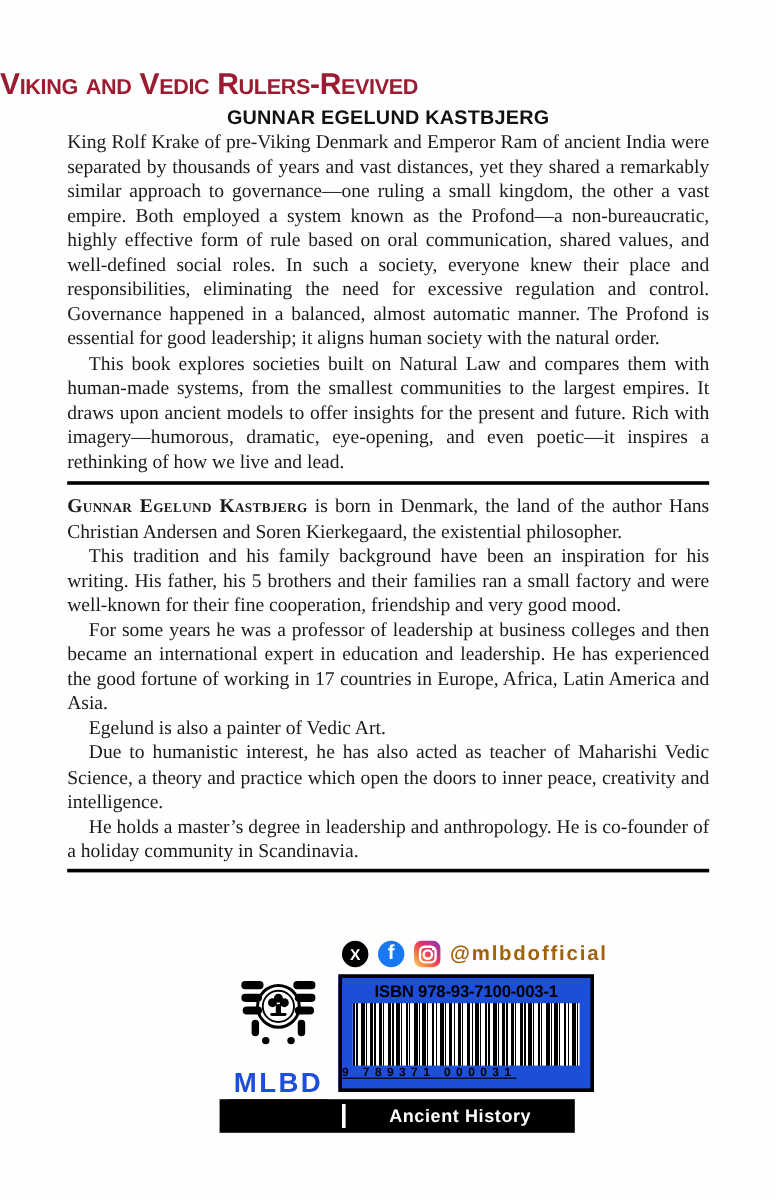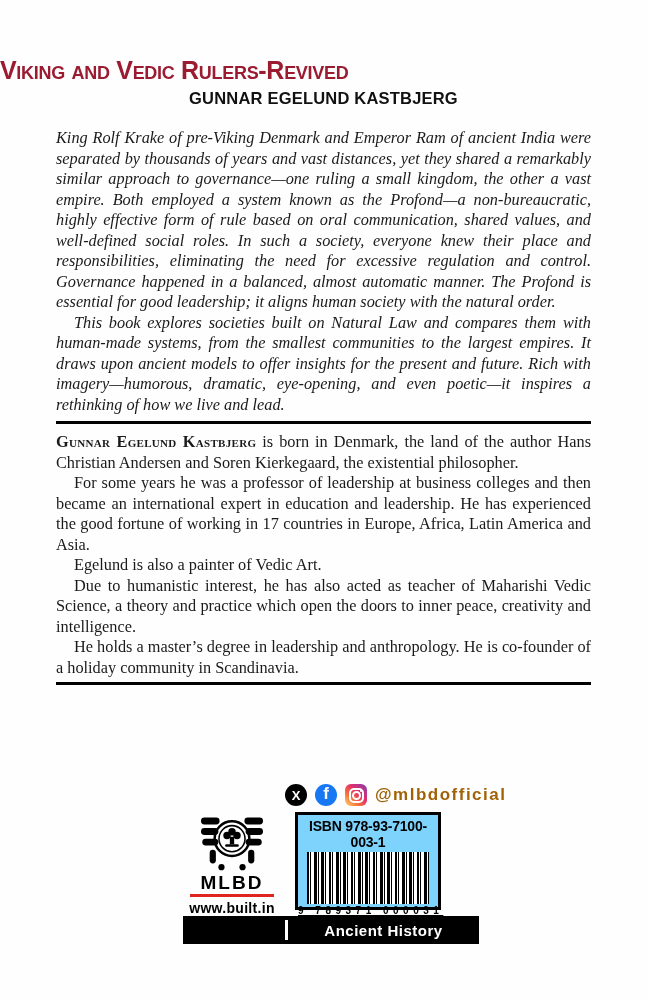--- a/index.html
+++ b/index.html
@@ -32,21 +32,21 @@
     font-size:16.5px;
     letter-spacing:0.2px;
     color:#111;
   }
   .text-block{
     margin:0 56px;
     font-size:16.3px;
     line-height:20.5px;
     text-align:justify;
   }
-  .synopsis{margin-top:20px;font-style:italic;}
+  .synopsis{margin-top:0;}
   .text-block p{margin:0;}
   .text-block p.indent{text-indent:18px;}
   .bio-name{
     font-weight:bold;
     font-variant:small-caps;
     letter-spacing:0.3px;
   }
   .rule{
     border:none;
     height:3px;
@@ -80,28 +80,28 @@
   .ig-dot{position:absolute;top:5px;right:5px;width:2.5px;height:2.5px;background:#fff;border-radius:50%;}
   .handle{
     font-weight:bold;font-size:17px;letter-spacing:1.5px;color:#a16207;
   }
   .publisher{
     position:absolute;left:184px;top:33px;width:96px;
     text-align:center;font-family:"Liberation Sans", sans-serif;
   }
   .logo{display:block;margin:0 auto;}
   .pub-name{
-    color:#000000;font-weight:bold;font-size:19px;letter-spacing:2px;line-height:1;
-    margin-top:2px;
+    color:#1d4ed8;font-weight:bold;font-size:23px;letter-spacing:2px;line-height:1;
+    margin-top:20px;
   }
   .red-line{height:2.5px;background:#e02520;margin:2px 6px 3px 6px;}
   .pub-site{font-weight:bold;font-size:14px;color:#000;letter-spacing:0.3px;}
   .isbn-box{
-    position:absolute;left:295px;top:30px;width:146px;height:98px;
-    border:3px solid #000;background:#7dd3fc;box-sizing:border-box;
+    position:absolute;left:282px;top:30px;width:213px;height:98px;
+    border:3px solid #000;background:#1d4ed8;box-sizing:border-box;
     font-family:"Liberation Sans", sans-serif;
   }
   .isbn-label{
     text-align:center;font-weight:bold;font-size:14px;letter-spacing:-0.2px;
     margin-top:3px;color:#000;
   }
   .barcode{
     height:52px;margin:2px 9px 0 9px;
     background:repeating-linear-gradient(90deg,
       #000 0 2px,#fff 2px 3px,
@@ -137,20 +137,21 @@
 
   <div class="text-block synopsis">
     <p>King Rolf Krake of pre-Viking Denmark and Emperor Ram of ancient India were separated by thousands of years and vast distances, yet they shared a remarkably similar approach to governance—one ruling a small kingdom, the other a vast empire. Both employed a system known as the Profond—a non-bureaucratic, highly effective form of rule based on oral communication, shared values, and well-defined social roles. In such a society, everyone knew their place and responsibilities, eliminating the need for excessive regulation and control. Governance happened in a balanced, almost automatic manner. The Profond is essential for good leadership; it aligns human society with the natural order.</p>
     <p class="indent">This book explores societies built on Natural Law and compares them with human-made systems, from the smallest communities to the largest empires. It draws upon ancient models to offer insights for the present and future. Rich with imagery—humorous, dramatic, eye-opening, and even poetic—it inspires a rethinking of how we live and lead.</p>
   </div>
 
   <hr class="rule">
 
   <div class="text-block bio">
     <p><span class="bio-name">Gunnar Egelund Kastbjerg</span><span> is born in Denmark, the land of the author Hans Christian Andersen and Soren Kierkegaard, the existential philosopher.</span></p>
+    <p class="indent">This tradition and his family background have been an inspiration for his writing. His father, his 5 brothers and their families ran a small factory and were well-known for their fine cooperation, friendship and very good mood.</p>
     <p class="indent">For some years he was a professor of leadership at business colleges and then became an international expert in education and leadership. He has experienced the good fortune of working in 17 countries in Europe, Africa, Latin America and Asia.</p>
     <p class="indent">Egelund is also a painter of Vedic Art.</p>
     <p class="indent">Due to humanistic interest, he has also acted as teacher of Maharishi Vedic Science, a theory and practice which open the doors to inner peace, creativity and intelligence.</p>
     <p class="indent">He holds a master’s degree in leadership and anthropology. He is co-founder of a holiday community in Scandinavia.</p>
   </div>
 
   <hr class="rule r2">
 
   <div class="footer">
 

